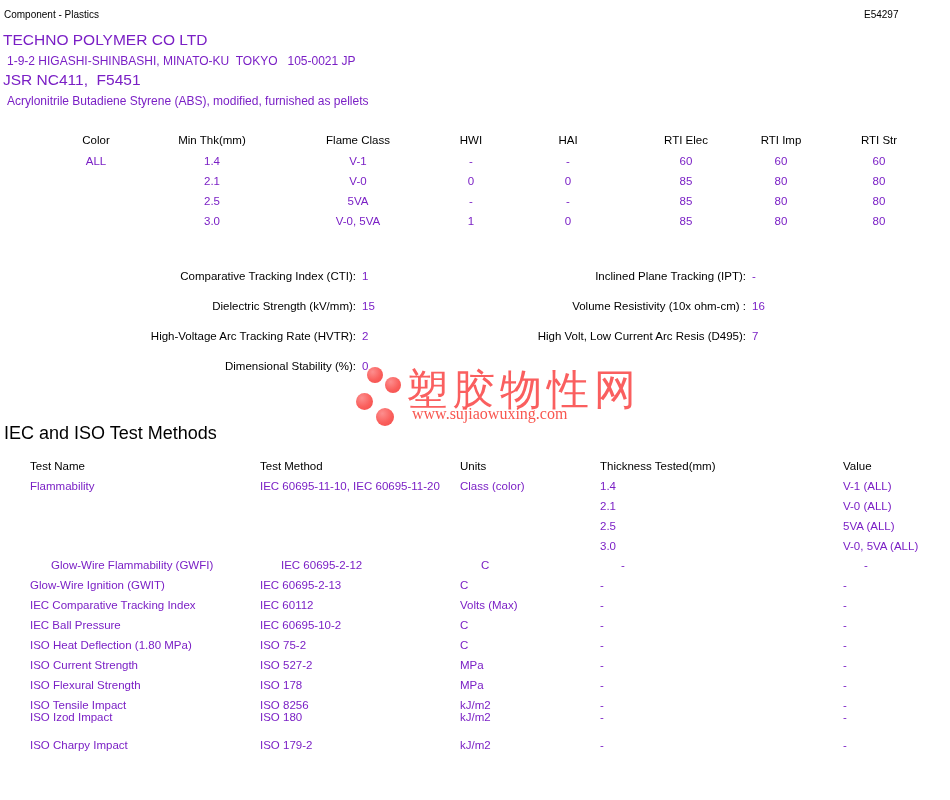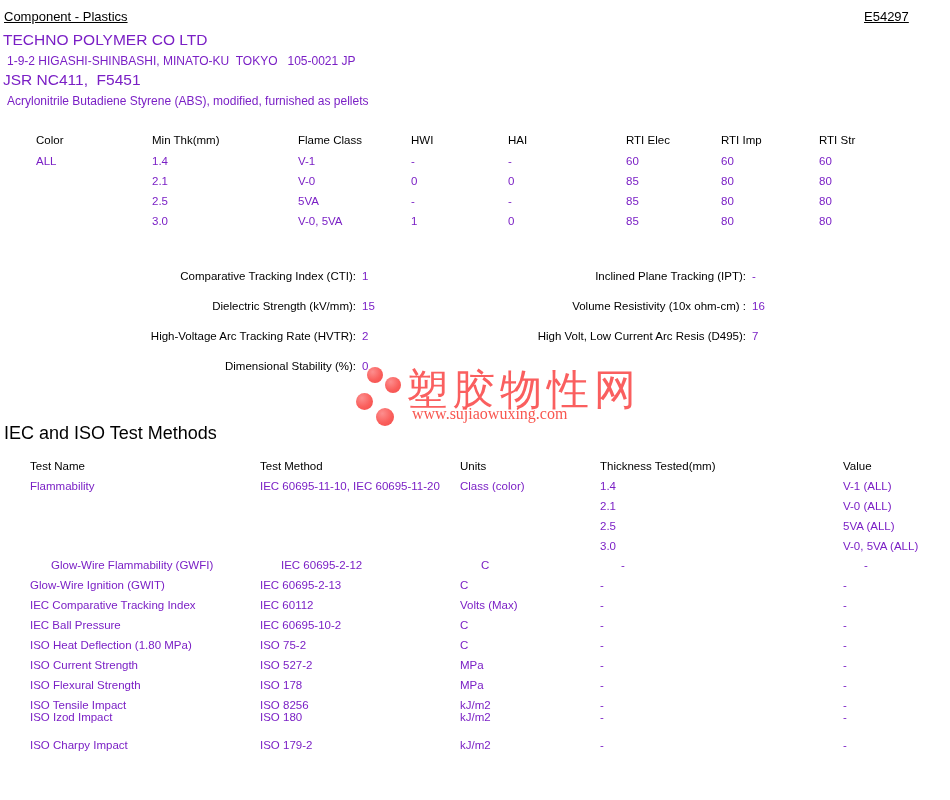--- a/index.html
+++ b/index.html
@@ -1,27 +1,27 @@
 <!DOCTYPE html>
 <html><head>
 <meta charset="utf-8">
 <style>
   html,body{margin:0;padding:0;background:#fff;}
   .page{position:relative;width:950px;height:800px;background:#ffffff;overflow:hidden;
         font-family:"Liberation Sans", sans-serif;color:#000;}
   .abs{position:absolute;white-space:pre;line-height:1;}
   .purple{color:#7a1fc5;}
   .black{color:#000000;}
-  .sm{font-size:13px;text-decoration:underline;}
+  .sm{font-size:10px;}
   .md{font-size:12px;}
   .lg{font-size:15.5px;}
   .title{font-size:18px;}
   
   .t1row{position:absolute;left:0;top:0;width:950px;height:14px;}
-  .t1c{position:absolute;top:0;width:120px;font-size:11.5px;white-space:pre;}
+  .t1c{position:absolute;top:0;width:120px;text-align:center;font-size:11.5px;white-space:pre;}
   .t1c1{left:36px}.t1c2{left:152px}.t1c3{left:298px}.t1c4{left:411px}
   .t1c5{left:508px}.t1c6{left:626px}.t1c7{left:721px}.t1c8{left:819px}
   
   .prow{position:absolute;left:0;width:802px;height:14px;}
   .plabL{position:absolute;left:0;top:0;width:356px;text-align:right;font-size:11.5px;white-space:pre;}
   .pvalL{position:absolute;left:362px;top:0;font-size:11.5px;white-space:pre;}
   .plabR{position:absolute;left:400px;top:0;width:346px;text-align:right;font-size:11.5px;white-space:pre;}
   .pvalR{position:absolute;left:752px;top:0;font-size:11.5px;white-space:pre;}
   
   .t2row{position:absolute;left:0;width:805px;height:14px;}

